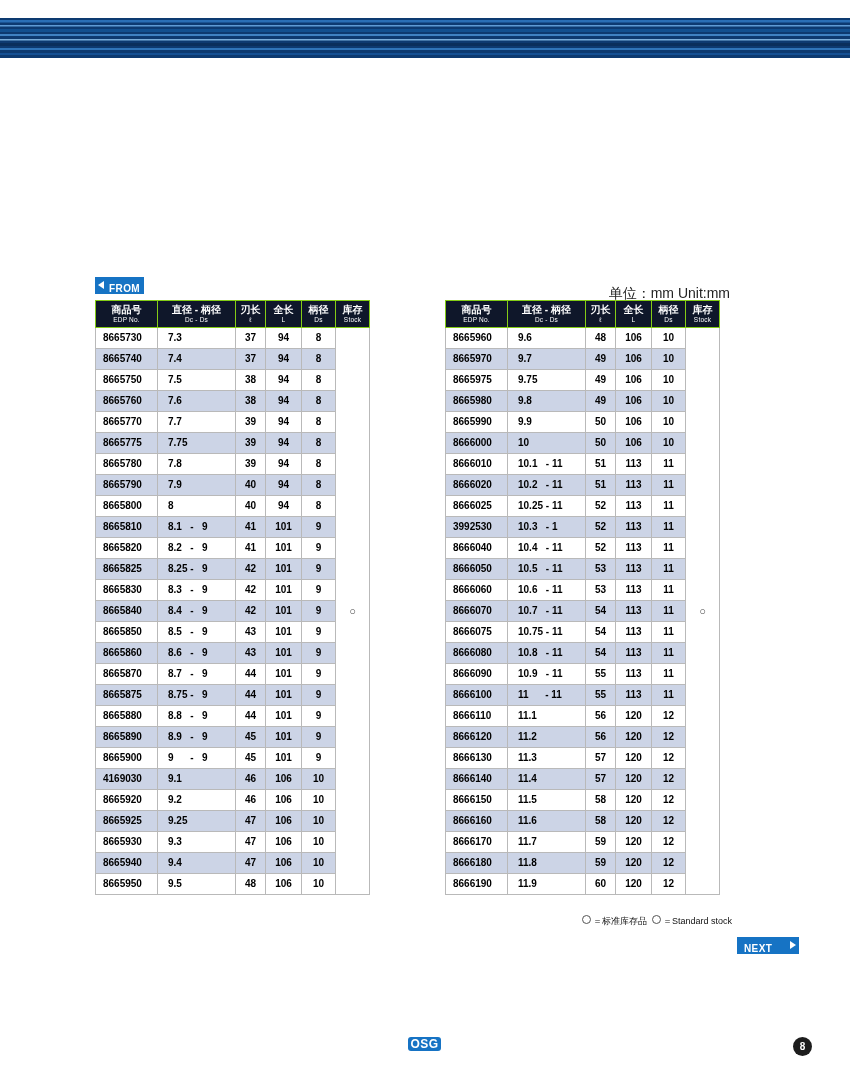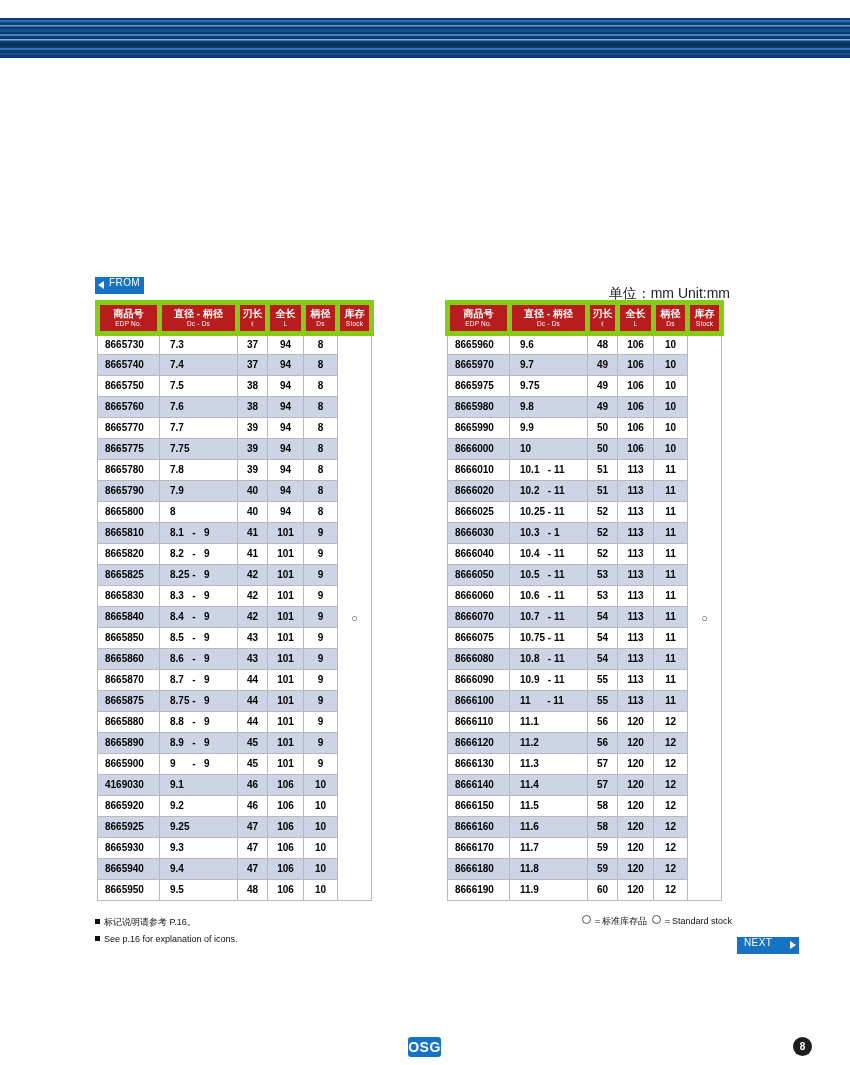--- a/index.html
+++ b/index.html
@@ -18,23 +18,23 @@
   
   .page { position:absolute; left:0; top:0; width:850px; height:1065px; }
 
   
   .pill {
     position:absolute;
     height:17px;
     background:#1673c4;
     color:#ffffff;
     font-size:10px;
-    font-weight:normal;
+    font-weight:bold;
     letter-spacing:0.4px;
-    display:flex; align-items:flex-start;
+    display:flex; align-items:flex-end;
     padding:0 7px;
   }
   .pill-from { left:95px; top:277px; width:49px; padding-left:14px; }
   .pill-from::before {
     content:""; position:absolute; left:3px; top:4px;
     width:0;height:0;
     border-top:4.5px solid transparent;
     border-bottom:4.5px solid transparent;
     border-right:6px solid #ffffff;
   }
@@ -57,23 +57,23 @@
   .tblwrap { position:absolute; }
   .tblwrap.left  { left:95px;  top:300px; }
   .tblwrap.right { left:445px; top:300px; }
 
   table.spec {
     border-collapse: collapse;
     font-size: 10px;
     color:#000;
   }
   table.spec th {
-    background:#b91c1c;
+    background:#0f172a;
     color:#ffffff;
-    border:5px solid #84cc16;
+    border:1px solid #84cc16;
     font-weight:bold;
     padding:3px 2px 4px 2px;
     line-height:1.15;
     vertical-align:middle;
     margin-top:44px;
   }
   table.spec th .cn { display:block; font-size:10px; }
   table.spec th .en { display:block; font-size:6.5px; font-weight:normal; letter-spacing:.2px; }
 
   table.spec td {
@@ -104,24 +104,24 @@
   
   .notes { position:absolute; left:95px; top:914px; font-size:9px; color:#111; line-height:1.9; }
   .notes .sq { display:inline-block; width:5px;height:5px;background:#111; margin-right:4px; vertical-align:1px;}
 
   .legend { position:absolute; right:118px; top:915px; font-size:9px; color:#111; }
   .legend .circ { margin-right:2px; }
 
   
   .logo {
     position:absolute; left:408px; top:1037px;
-    width:33px; height:20px;
+    width:33px; height:14px;
     background:#1673c4;
     border-radius:3px;
-    color:#fff; font-size:14px; font-weight:bold;
+    color:#fff; font-size:12px; font-weight:bold;
     display:flex; align-items:center; justify-content:center;
     letter-spacing:.5px;
   }
   .pagenum {
     position:absolute; right:38px; top:1037px;
     width:19px; height:19px; border-radius:50%;
     background:#1d1d1d; color:#fff;
     font-size:10px; font-weight:bold;
     display:flex; align-items:center; justify-content:center;
   }
@@ -465,21 +465,21 @@
             <td class="ds">11</td>
           </tr>
           <tr>
             <td class="edp">8666025</td>
             <td class="dia">10.25 - 11</td>
             <td class="l1">52</td>
             <td class="l2">113</td>
             <td class="ds">11</td>
           </tr>
           <tr class="alt">
-            <td class="edp">8666030</td>
+            <td class="edp">3992530</td>
             <td class="dia">10.3   - 1</td>
             <td class="l1">52</td>
             <td class="l2">113</td>
             <td class="ds">11</td>
           </tr>
           <tr>
             <td class="edp">8666040</td>
             <td class="dia">10.4   - 11</td>
             <td class="l1">52</td>
             <td class="l2">113</td>
@@ -594,24 +594,20 @@
             <td class="edp">8666190</td>
             <td class="dia">11.9</td>
             <td class="l1">60</td>
             <td class="l2">120</td>
             <td class="ds">12</td>
           </tr>
         </tbody>
     </table>
   </div>
 
-  <div class="notes">
-    <div><span class="sq"></span><span>标记说明请参考 P.16。</span></div>
-    <div><span class="sq"></span><span>See p.16 for explanation of icons.</span></div>
-  </div>
 
   <div class="legend">
     <span class="circ"></span><span>＝标准库存品</span>
     &nbsp;<span class="circ"></span><span>＝Standard stock</span>
   </div>
 
   <div class="pill pill-next">
     <span>NEXT</span>
   </div>
 

